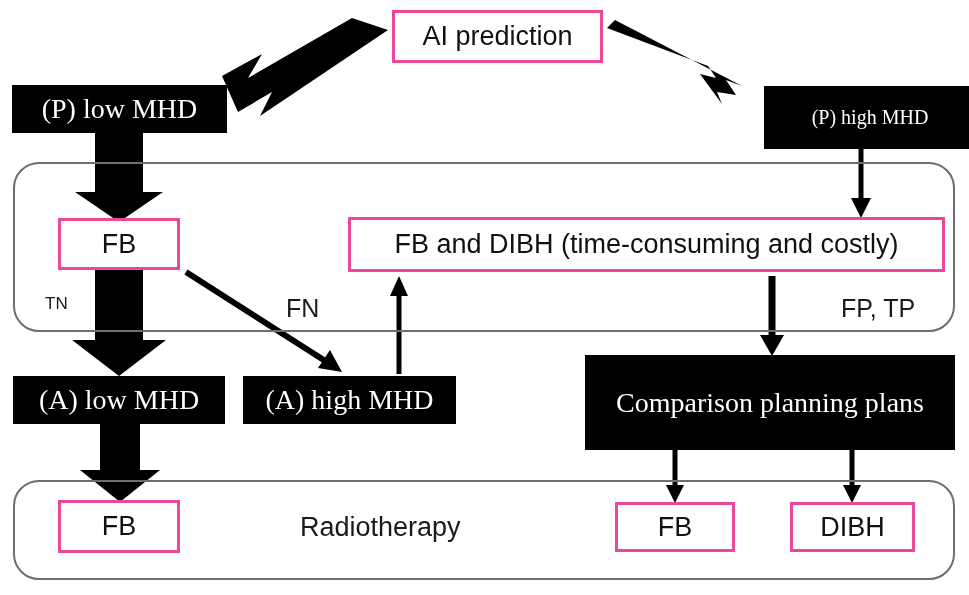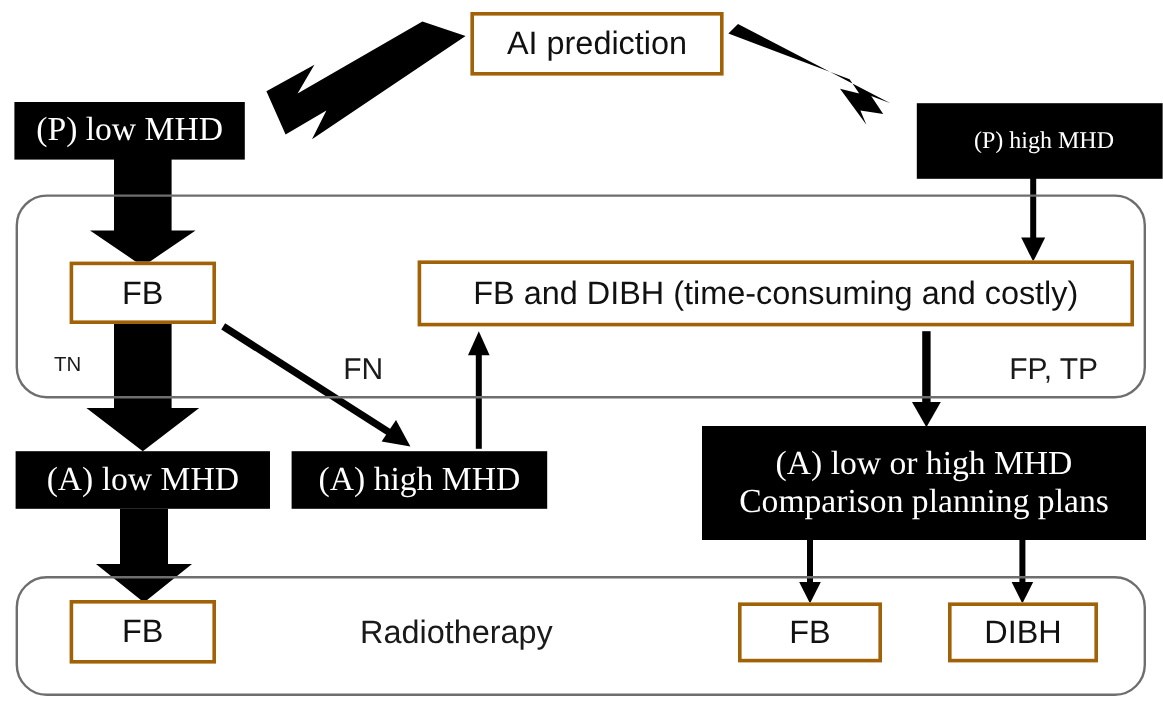--- a/index.html
+++ b/index.html
@@ -19,21 +19,21 @@
     font-family:"Liberation Serif", serif;
     display:flex;align-items:center;justify-content:center;
     text-align:center;
     line-height:1.12;
   }
 
   
   .node-white{
     background:#ffffff;
     color:#111111;
-    border:3px solid #a16207;
+    border:3px solid #ec4899;
     display:flex;align-items:center;justify-content:center;
     text-align:center;
     font-family:"Liberation Sans", sans-serif;
   }
 
   
   .group-box{
     background:transparent;
     border:2px solid #6e6e6e;
     border-radius:26px;
@@ -114,21 +114,21 @@
   </svg>
 
   <div class="abs group-box" style="left:13px;top:162px;width:942px;height:170px;"></div>
 
   <div class="abs group-box" style="left:13px;top:480px;width:942px;height:100px;"></div>
 
   <div class="abs node-white" style="left:392px;top:10px;width:211px;height:53px;font-size:27px;">
     <span>AI prediction</span>
   </div>
 
-  <div class="abs node-black" style="left:12px;top:85px;width:192px;height:48px;font-size:28px;">
+  <div class="abs node-black" style="left:12px;top:85px;width:215px;height:48px;font-size:28px;">
     <span>(P) low MHD</span>
   </div>
 
   <div class="abs node-black" style="left:764px;top:86px;width:212px;height:63px;font-size:20px;">
     <span>(P) high MHD</span>
   </div>
 
 
   <div class="abs node-white" style="left:58px;top:218px;width:122px;height:52px;font-size:27px;">
     <span>FB</span>
@@ -152,21 +152,20 @@
 
   <div class="abs node-black" style="left:13px;top:376px;width:212px;height:48px;font-size:28px;">
     <span>(A) low MHD</span>
   </div>
 
   <div class="abs node-black" style="left:243px;top:376px;width:213px;height:48px;font-size:28px;">
     <span>(A) high MHD</span>
   </div>
 
   <div class="abs node-black" style="left:585px;top:355px;width:370px;height:95px;font-size:28px;flex-direction:column;">
-    <span>(A) low or high MHD</span>
     <span>Comparison planning plans</span>
   </div>
 
   <div class="abs group-title" style="left:300px;top:512px;font-size:27px;">
     <span>Radiotherapy</span>
   </div>
 
   <div class="abs node-white" style="left:58px;top:500px;width:122px;height:53px;font-size:27px;">
     <span>FB</span>
   </div>

